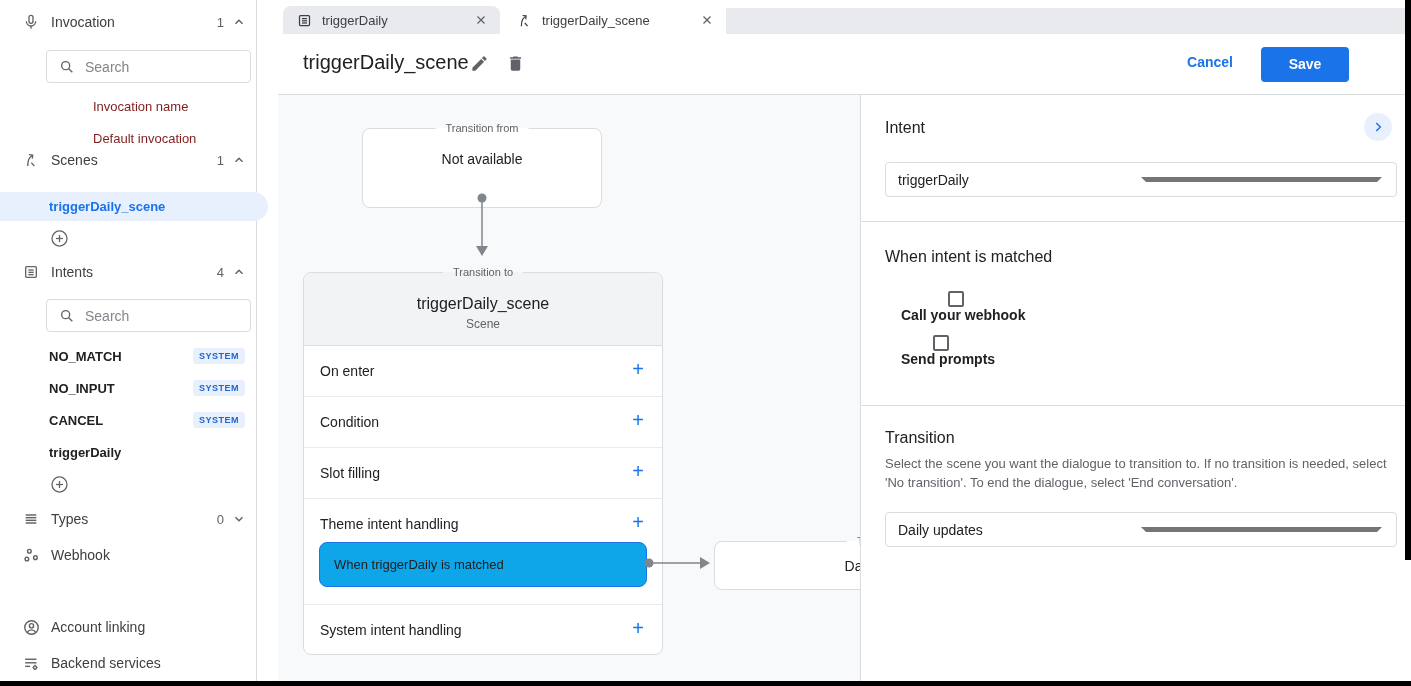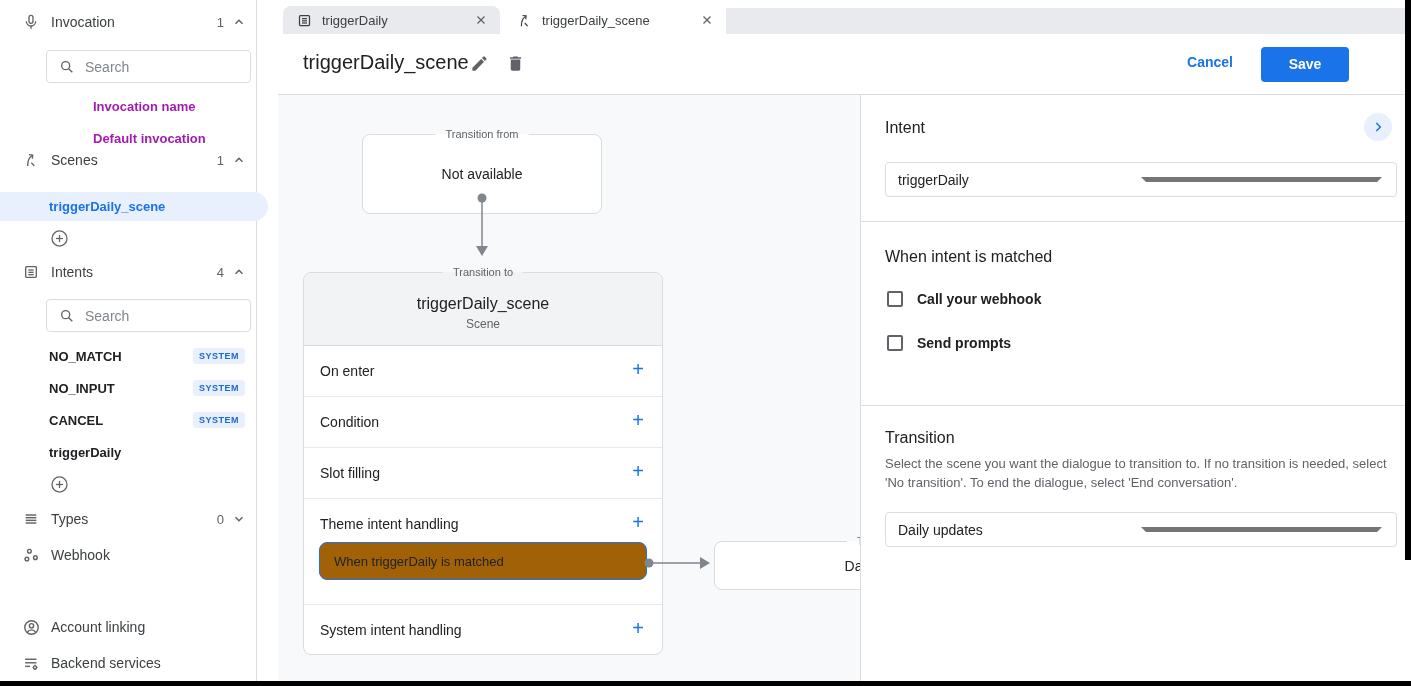--- a/index.html
+++ b/index.html
@@ -10,21 +10,21 @@
   #sidebar { position:absolute; left:0; top:0; width:257px; height:681px; background:#fff; border-right:1px solid #dadce0; }
   .side-head { position:absolute; left:0; width:268px; height:24px; display:flex; align-items:center; }
   .side-head .ic { width:18px; height:18px; margin-left:22px; flex:0 0 auto; display:flex; align-items:center; justify-content:center; }
   .side-head .lbl { margin-left:11px; font-size:14px; color:#3c4043; flex:1; }
   .side-head .cnt { font-size:13px; color:#5f6368; margin-right:8px; }
   .side-head .chev { width:14px; height:14px; margin-right:22px; }
   .search-box { position:absolute; left:46px; width:205px; height:33px; border:1px solid #dadce0; border-radius:4px; display:flex; align-items:center; background:#fff; }
   .search-box svg { margin-left:12px; flex:0 0 auto; }
   .search-box input { border:none; outline:none; margin-left:10px; width:140px; font-size:14px; color:#202124; font-family:"Liberation Sans", sans-serif; background:transparent; }
   .search-box input::placeholder { color:#80868b; }
-  .side-item { position:absolute; left:49px; font-size:13px; font-weight:bold; color:#a21caf;padding-left:44px; }
+  .side-item { position:absolute; left:49px; font-size:13px; font-weight:normal; color:#7f1d1d;padding-left:44px; }
   .side-sel { position:absolute; left:0; width:268px; height:29px; background:#e8f0fe; border-radius:0 16px 16px 0; display:flex; align-items:center; }
   .side-sel span { margin-left:49px; font-size:13px; font-weight:bold; color:#1a73e8; }
   .plus-circle { position:absolute; left:50px; width:19px; height:19px; }
   .intent-row { position:absolute; left:0; width:268px; height:16px; display:flex; align-items:center; }
   .intent-row .nm { margin-left:49px; font-size:13px; font-weight:bold; color:#202124; flex:1; }
   .badge { margin-right:23px; background:#e8f0fe; color:#1967d2; font-size:9px; font-weight:bold; letter-spacing:.5px; padding:3px 6px; border-radius:3px; }
 
   
   #tabbar { position:absolute; left:278px; top:0; width:1127px; height:34px; background:#fff; }
   #tabstrip { position:absolute; left:448px; top:8px; right:0; height:26px; background:#e9eaed; }
@@ -39,43 +39,43 @@
   .head-ic { position:absolute; top:20px; width:20px; height:20px; cursor:pointer; }
   #cancel-btn { position:absolute; right:172px; top:20px; font-size:14px; font-weight:bold; color:#1a73e8; cursor:pointer; }
   #save-btn { position:absolute; right:56px; top:13px; width:88px; height:35px; background:#1a73e8; color:#fff; font-size:14px; font-weight:bold; border:none; border-radius:4px; text-align:center; line-height:35px; cursor:pointer; }
 
   
   #canvas { position:absolute; left:278px; top:95px; width:582px; height:586px; background:#f8f9fa; overflow:hidden; }
   .flow-box { position:absolute; border:1px solid #dadce0; border-radius:8px; background:#fff; }
   .legend { position:absolute; top:-7px; left:50%; transform:translateX(-50%); font-size:11px; color:#5f6368; padding:0 10px; white-space:nowrap; }
   .lg-canvas { background:linear-gradient(#f8f9fa 50%, #ffffff 50%); }
   .lg-header { background:linear-gradient(#f8f9fa 50%, #f1f3f4 50%); }
-  #from-box { left:84px; top:39px; width:240px; height:80px; }
-  #from-box .content { margin-top:31px; text-align:center; font-size:14px; color:#202124; }
+  #from-box { left:84px; top:33px; width:240px; height:80px; }
+  #from-box .content { margin-top:22px; text-align:center; font-size:14px; color:#202124; }
   #scene-card { left:25px; top:177px; width:360px; height:383px; background:#fff; }
   #card-header { height:73px; background:#f1f3f4; border-bottom:1px solid #dadce0; border-radius:8px 8px 0 0; text-align:center; }
   #card-header .t { padding-top:22px; font-size:16px; color:#202124; }
   #card-header .s { margin-top:4px; font-size:12px; color:#5f6368; }
   .card-row { position:relative; border-bottom:1px solid #e8eaed; }
   .card-row .rl { position:absolute; left:16px; top:17px; font-size:14px; color:#202124; }
   .card-row .plus { position:absolute; right:18px; top:13px; font-size:20px; color:#1a73e8; font-weight:normal; cursor:pointer; line-height:20px; }
-  .child-box { position:absolute; left:15px; right:15px; top:43px; height:38px; background:#a16207; border:1.5px solid #1a73e8; border-radius:8px; display:flex; align-items:center; }
+  .child-box { position:absolute; left:15px; right:15px; top:43px; height:45px; background:#0ea5e9; border:1.5px solid #1a73e8; border-radius:8px; display:flex; align-items:center; }
   .child-box span { margin-left:14px; font-size:13px; color:#202124; }
   #next-box { left:436px; top:446px; width:346px; height:49px; }
   #next-box .content { margin-top:16px; text-align:center; font-size:14px; color:#202124; }
   .connector { position:absolute; }
 
   
   #panel { position:absolute; left:860px; top:95px; width:523px; height:586px; background:#fff; border-left:1px solid #dadce0; }
   .panel-h { position:absolute; left:24px; font-size:16px; color:#202124; }
   .dropdown { position:absolute; left:24px; width:512px; height:35px; border:1px solid #dadce0; border-radius:4px; background:#fff; display:flex; align-items:center; cursor:pointer; }
   .dropdown span { margin-left:12px; font-size:14px; color:#202124; flex:1; }
   .caret { width:0; height:0; border-left:5px solid transparent; border-right:5px solid transparent; border-top:5px solid #757575; margin-right:14px; }
   .pdivider { position:absolute; left:0; width:545px; height:1px; background:#dadce0; }
-  .cbx-row { position:absolute; left:26px; display:flex; align-items:center; cursor:pointer; }
+  .cbx-row { position:absolute; left:26px; display:flex; align-items:center; cursor:pointer;flex-direction:column; }
   .cbx { width:16px; height:16px; border:2px solid #5f6368; border-radius:2px; background:#fff; flex:0 0 auto; }
   .cbx-row label { margin-left:14px; font-size:14px; font-weight:bold; color:#202124; cursor:pointer; }
   #panel-desc { position:absolute; left:24px; top:359px; width:512px; font-size:13px; color:#5f6368; line-height:19px; }
   #collapse-btn { position:absolute; right:-9px; top:18px; width:28px; height:28px; border-radius:50%; background:#e8f0fe; display:flex; align-items:center; justify-content:center; cursor:pointer; }
 
   
   #edge-right { position:absolute; left:1405px; top:0; width:6px; height:560px; background:#000; }
   #edge-bottom { position:absolute; left:0; top:681px; width:1411px; height:5px; background:#000; }
 </style>
 </head>

